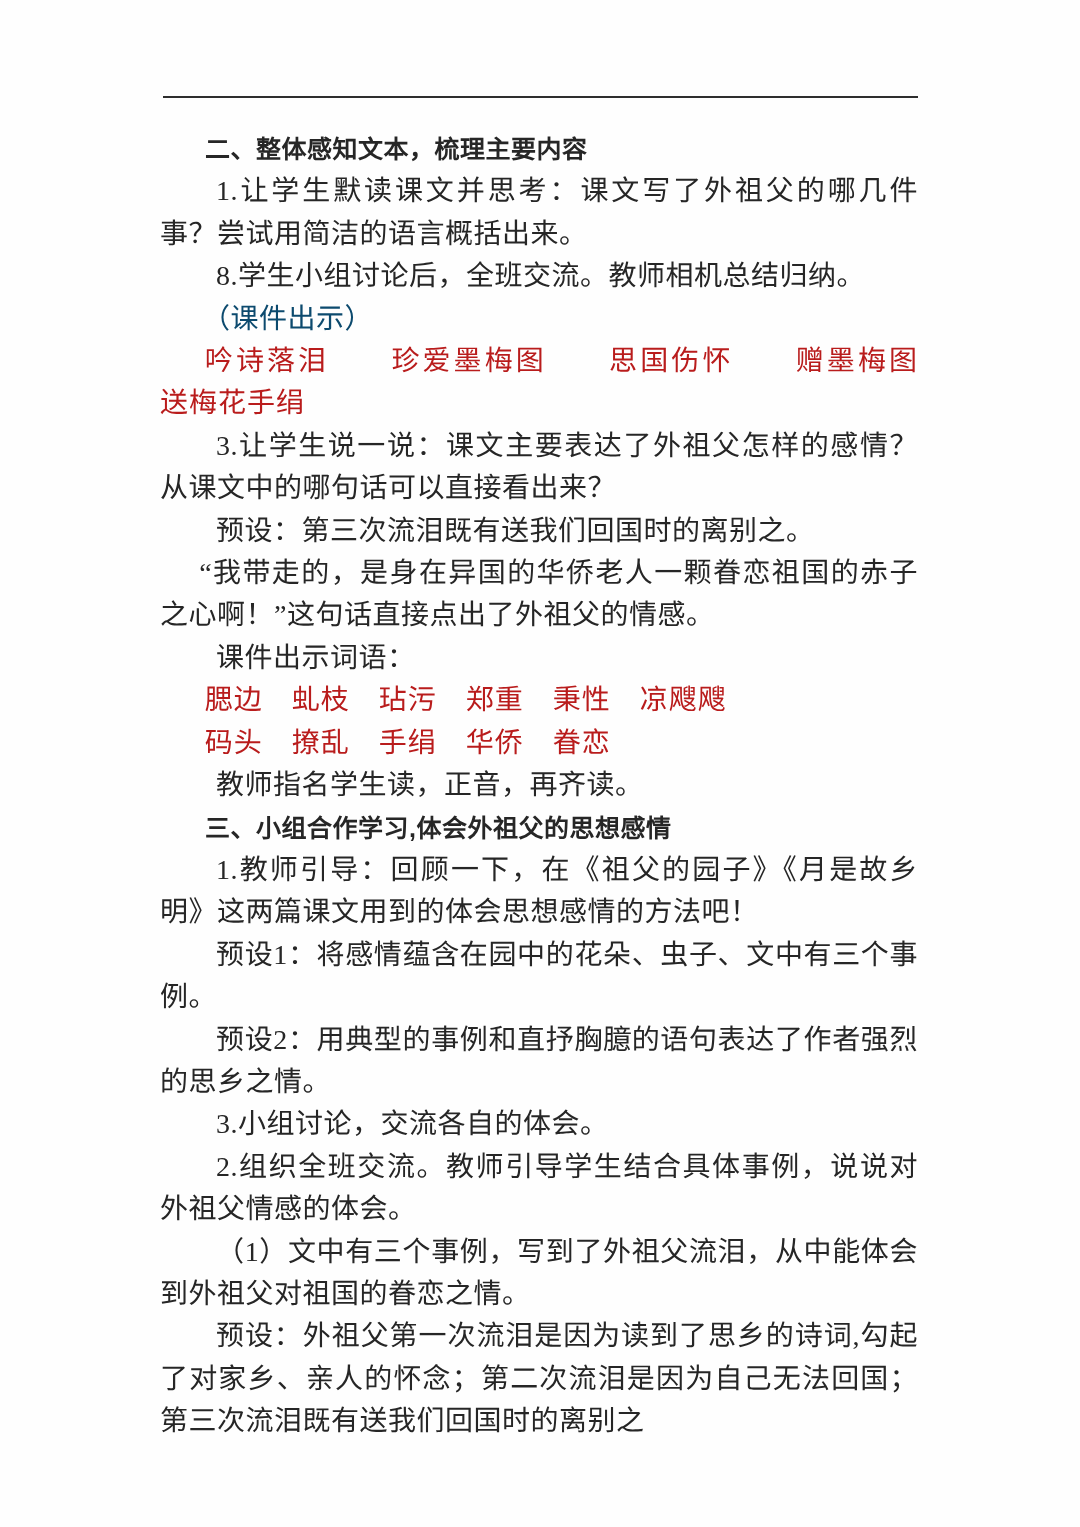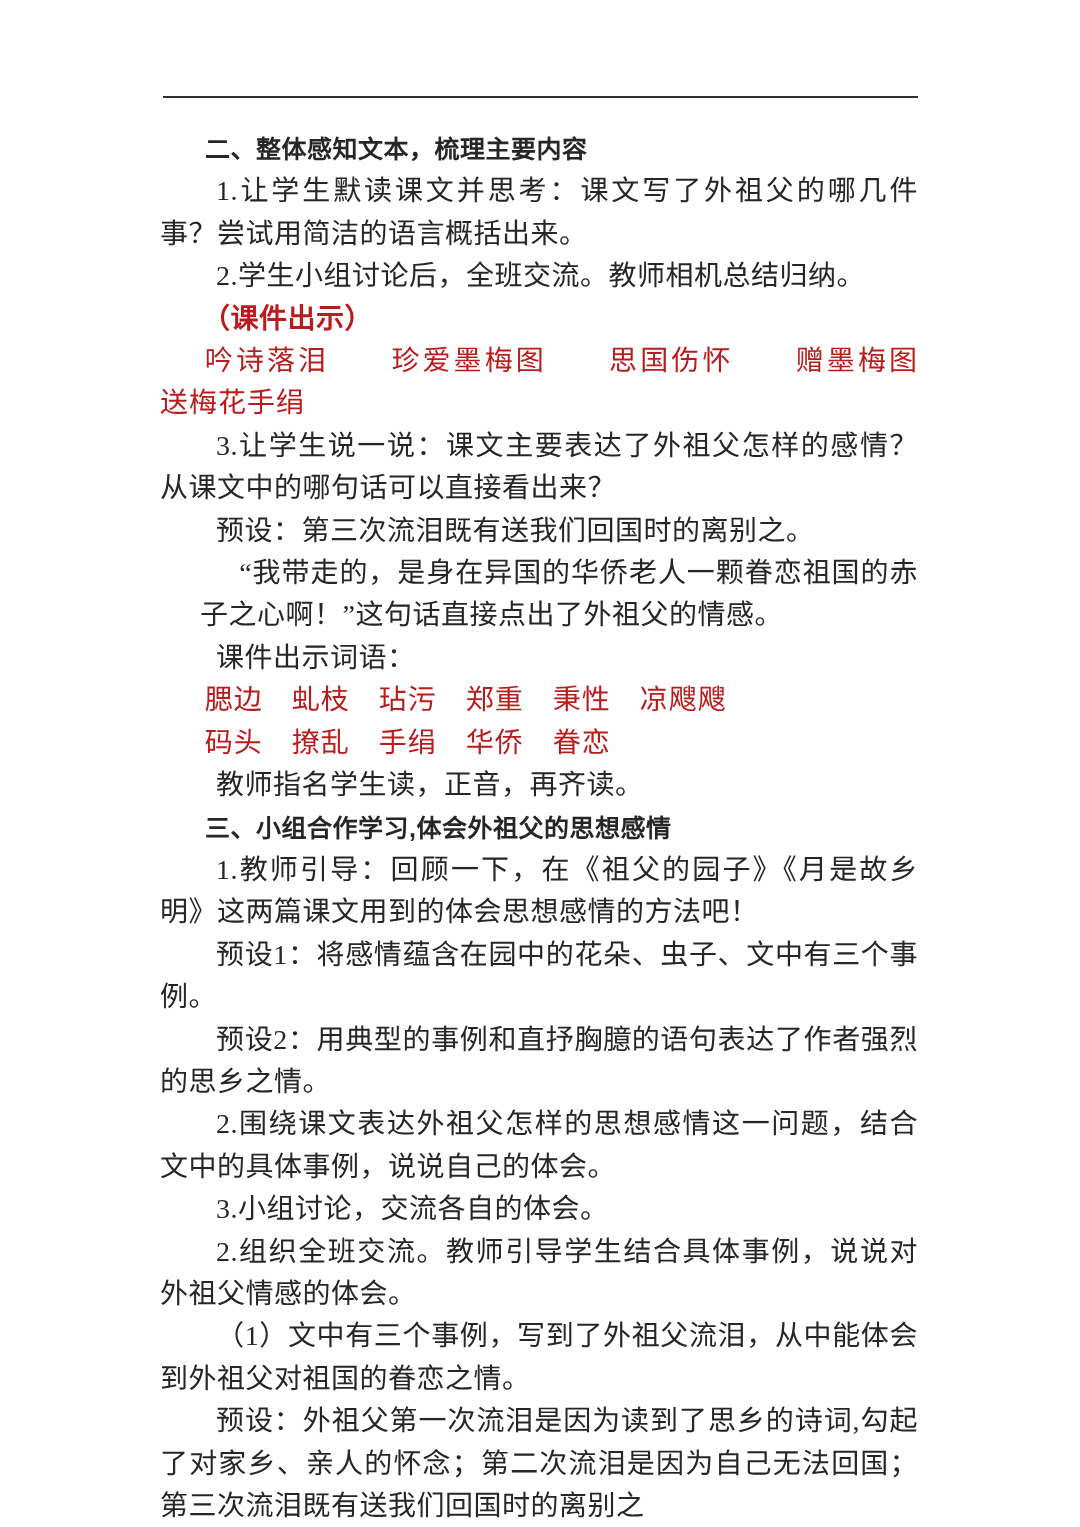--- a/index.html
+++ b/index.html
@@ -53,44 +53,42 @@
   .para.kejian {
     text-indent: 1.5em;
   }
   .para.kai {
     text-indent: 1.6em;
     color: #b91c1c;
     letter-spacing: 1px;
   }
   .para.quote {
     text-indent: 1.4em;
-    margin-left: 40px;
   }
 </style>
 </head>
 <body>
 
 <div class="page">
   <hr class="header-rule">
   <main class="doc-body">
       <p class="para heading">二、整体感知文本，梳理主要内容</p>
       <p class="para body">1.让学生默读课文并思考：课文写了外祖父的哪几件事？尝试用简洁的语言概括出来。</p>
-      <p class="para body">2.学生小组讨论后，全班交流。教师相机总结归纳。</p>
-      <p class="para kejian" style="color: #b91c1c; font-weight: bold;">（课件出示）</p>
+      <p class="para body">8.学生小组讨论后，全班交流。教师相机总结归纳。</p>
+      <p class="para kejian" style="color: #0c4a6e;">（课件出示）</p>
       <p class="para kai">吟诗落泪　　珍爱墨梅图　　思国伤怀　　赠墨梅图　　送梅花手绢</p>
       <p class="para body">3.让学生说一说：课文主要表达了外祖父怎样的感情？从课文中的哪句话可以直接看出来？</p>
       <p class="para body">预设：第三次流泪既有送我们回国时的离别之。</p>
       <p class="para quote">“我带走的，是身在异国的华侨老人一颗眷恋祖国的赤子之心啊！”这句话直接点出了外祖父的情感。</p>
       <p class="para body">课件出示词语：</p>
       <p class="para kai">腮边　虬枝　玷污　郑重　秉性　凉飕飕</p>
       <p class="para kai">码头　撩乱　手绢　华侨　眷恋</p>
       <p class="para body">教师指名学生读，正音，再齐读。</p>
       <p class="para heading">三、小组合作学习,体会外祖父的思想感情</p>
       <p class="para body">1.教师引导：回顾一下，在《祖父的园子》《月是故乡明》这两篇课文用到的体会思想感情的方法吧！</p>
       <p class="para body">预设1：将感情蕴含在园中的花朵、虫子、文中有三个事例。</p>
       <p class="para body">预设2：用典型的事例和直抒胸臆的语句表达了作者强烈的思乡之情。</p>
-      <p class="para body">2.围绕课文表达外祖父怎样的思想感情这一问题，结合文中的具体事例，说说自己的体会。</p>
       <p class="para body">3.小组讨论，交流各自的体会。</p>
       <p class="para body">2.组织全班交流。教师引导学生结合具体事例，说说对外祖父情感的体会。</p>
       <p class="para body">（1）文中有三个事例，写到了外祖父流泪，从中能体会到外祖父对祖国的眷恋之情。</p>
       <p class="para body">预设：外祖父第一次流泪是因为读到了思乡的诗词,勾起了对家乡、亲人的怀念；第二次流泪是因为自己无法回国；第三次流泪既有送我们回国时的离别之</p>
     </main>
 </div>
 
 </body></html>

